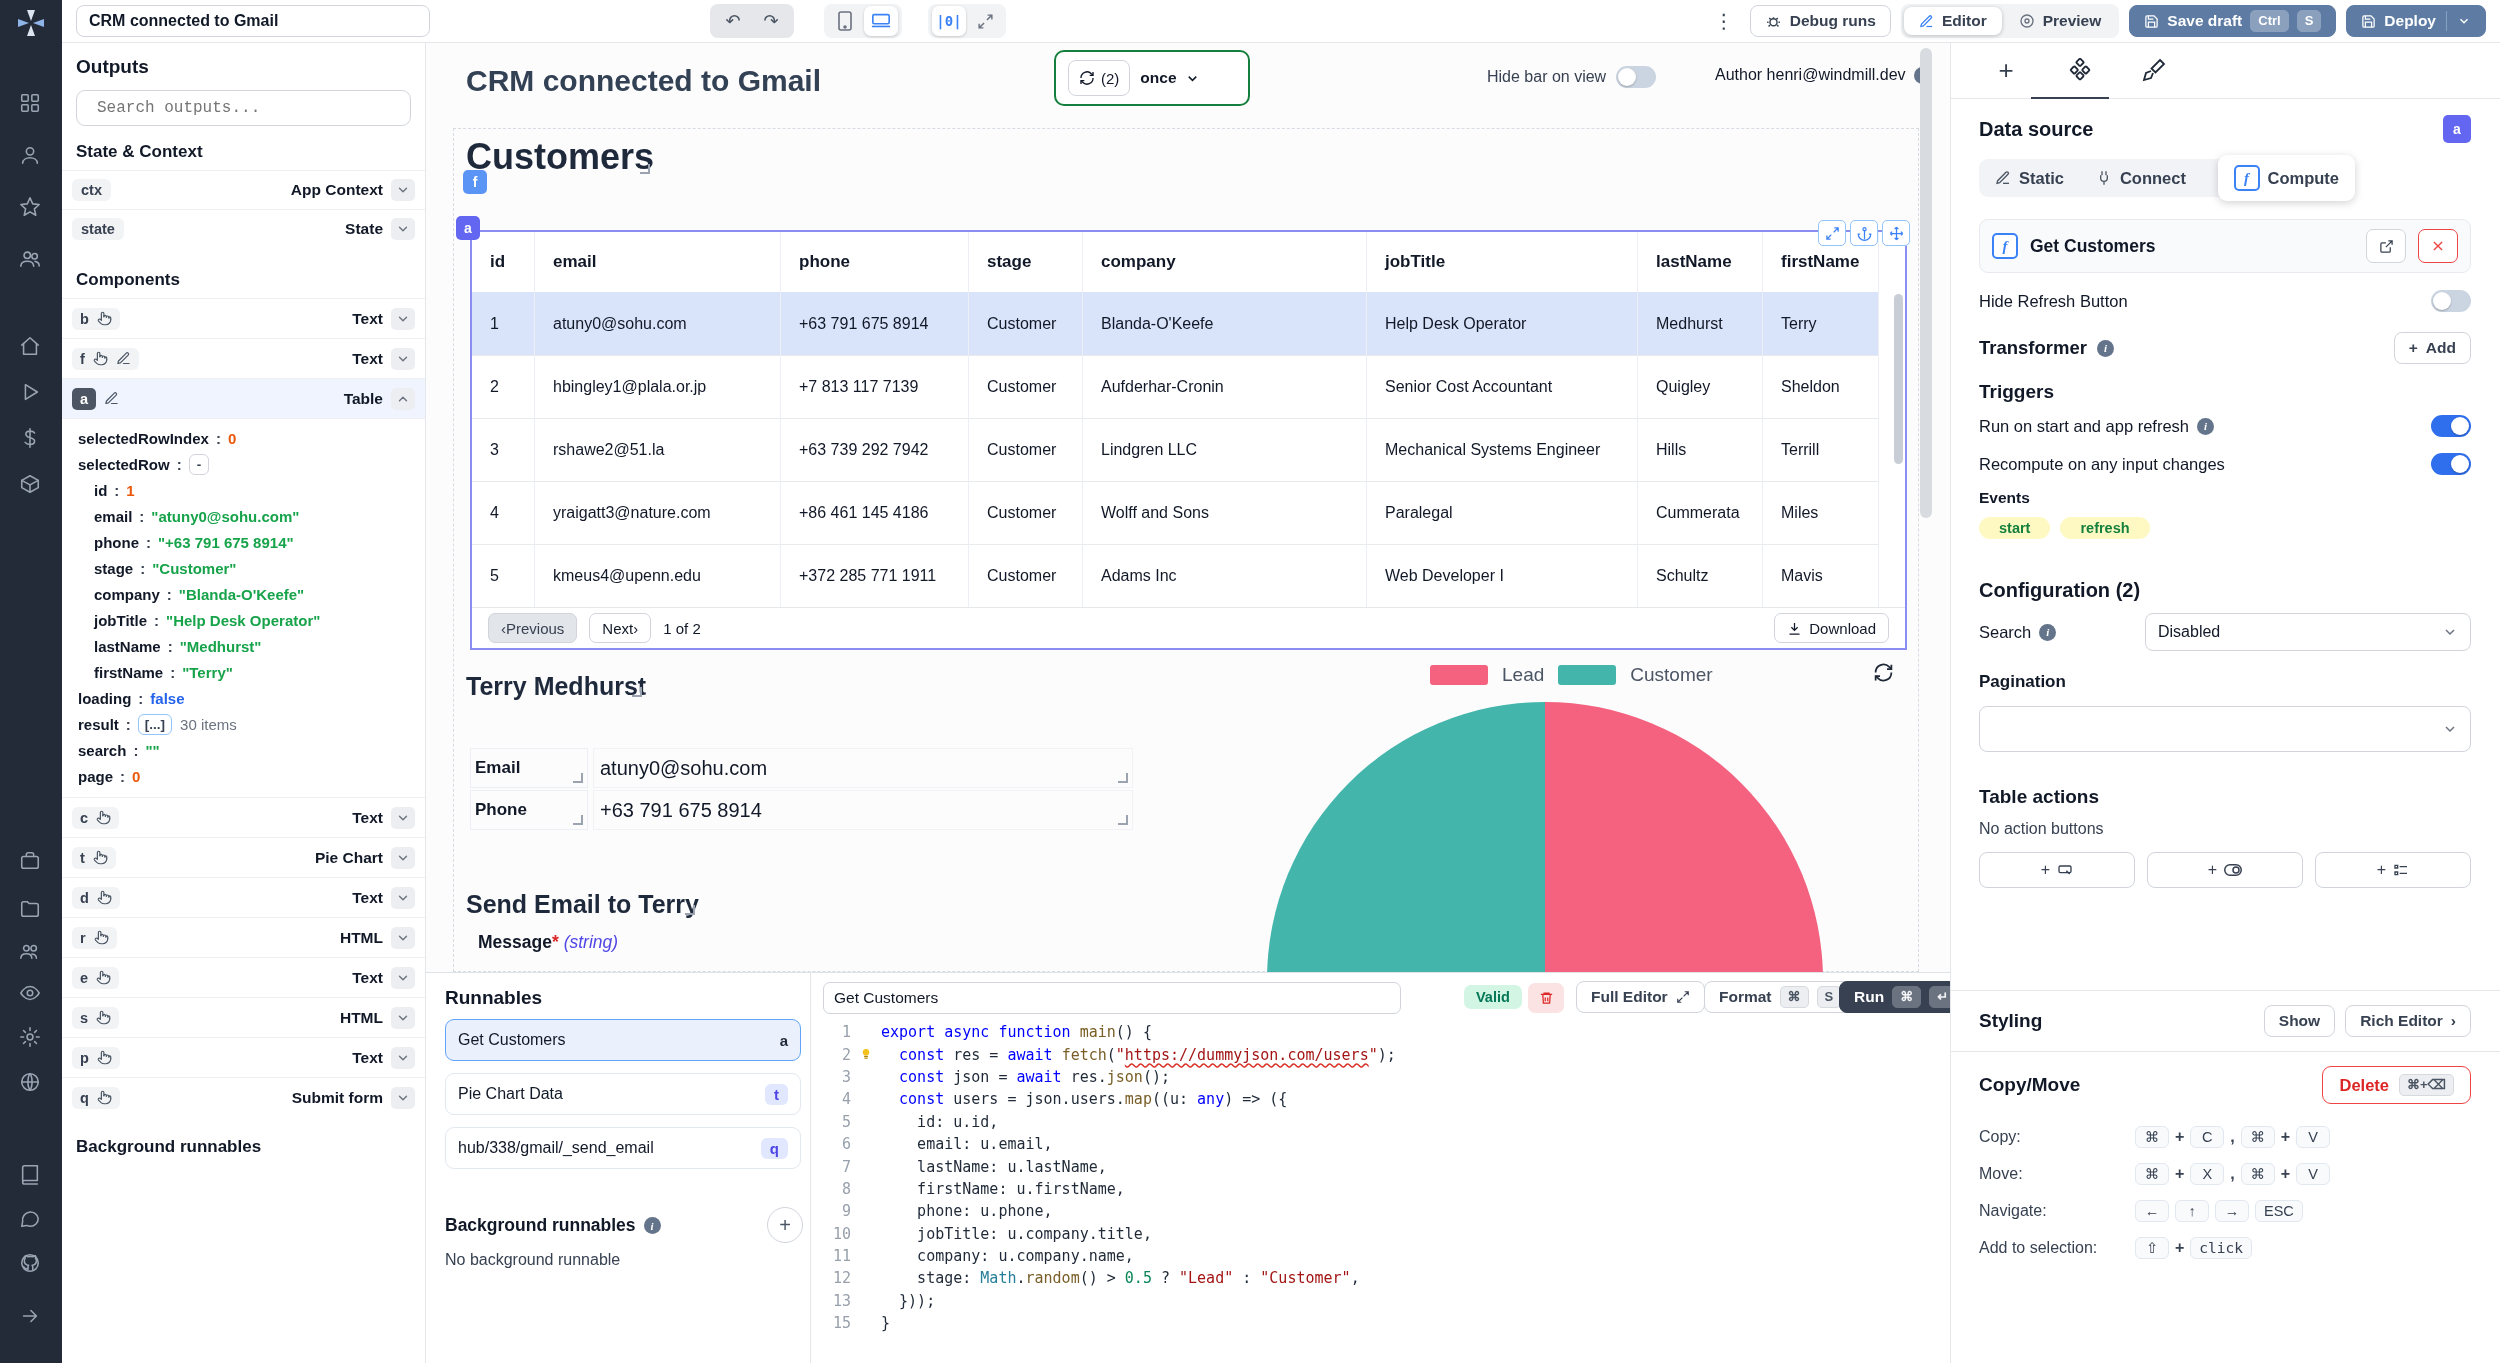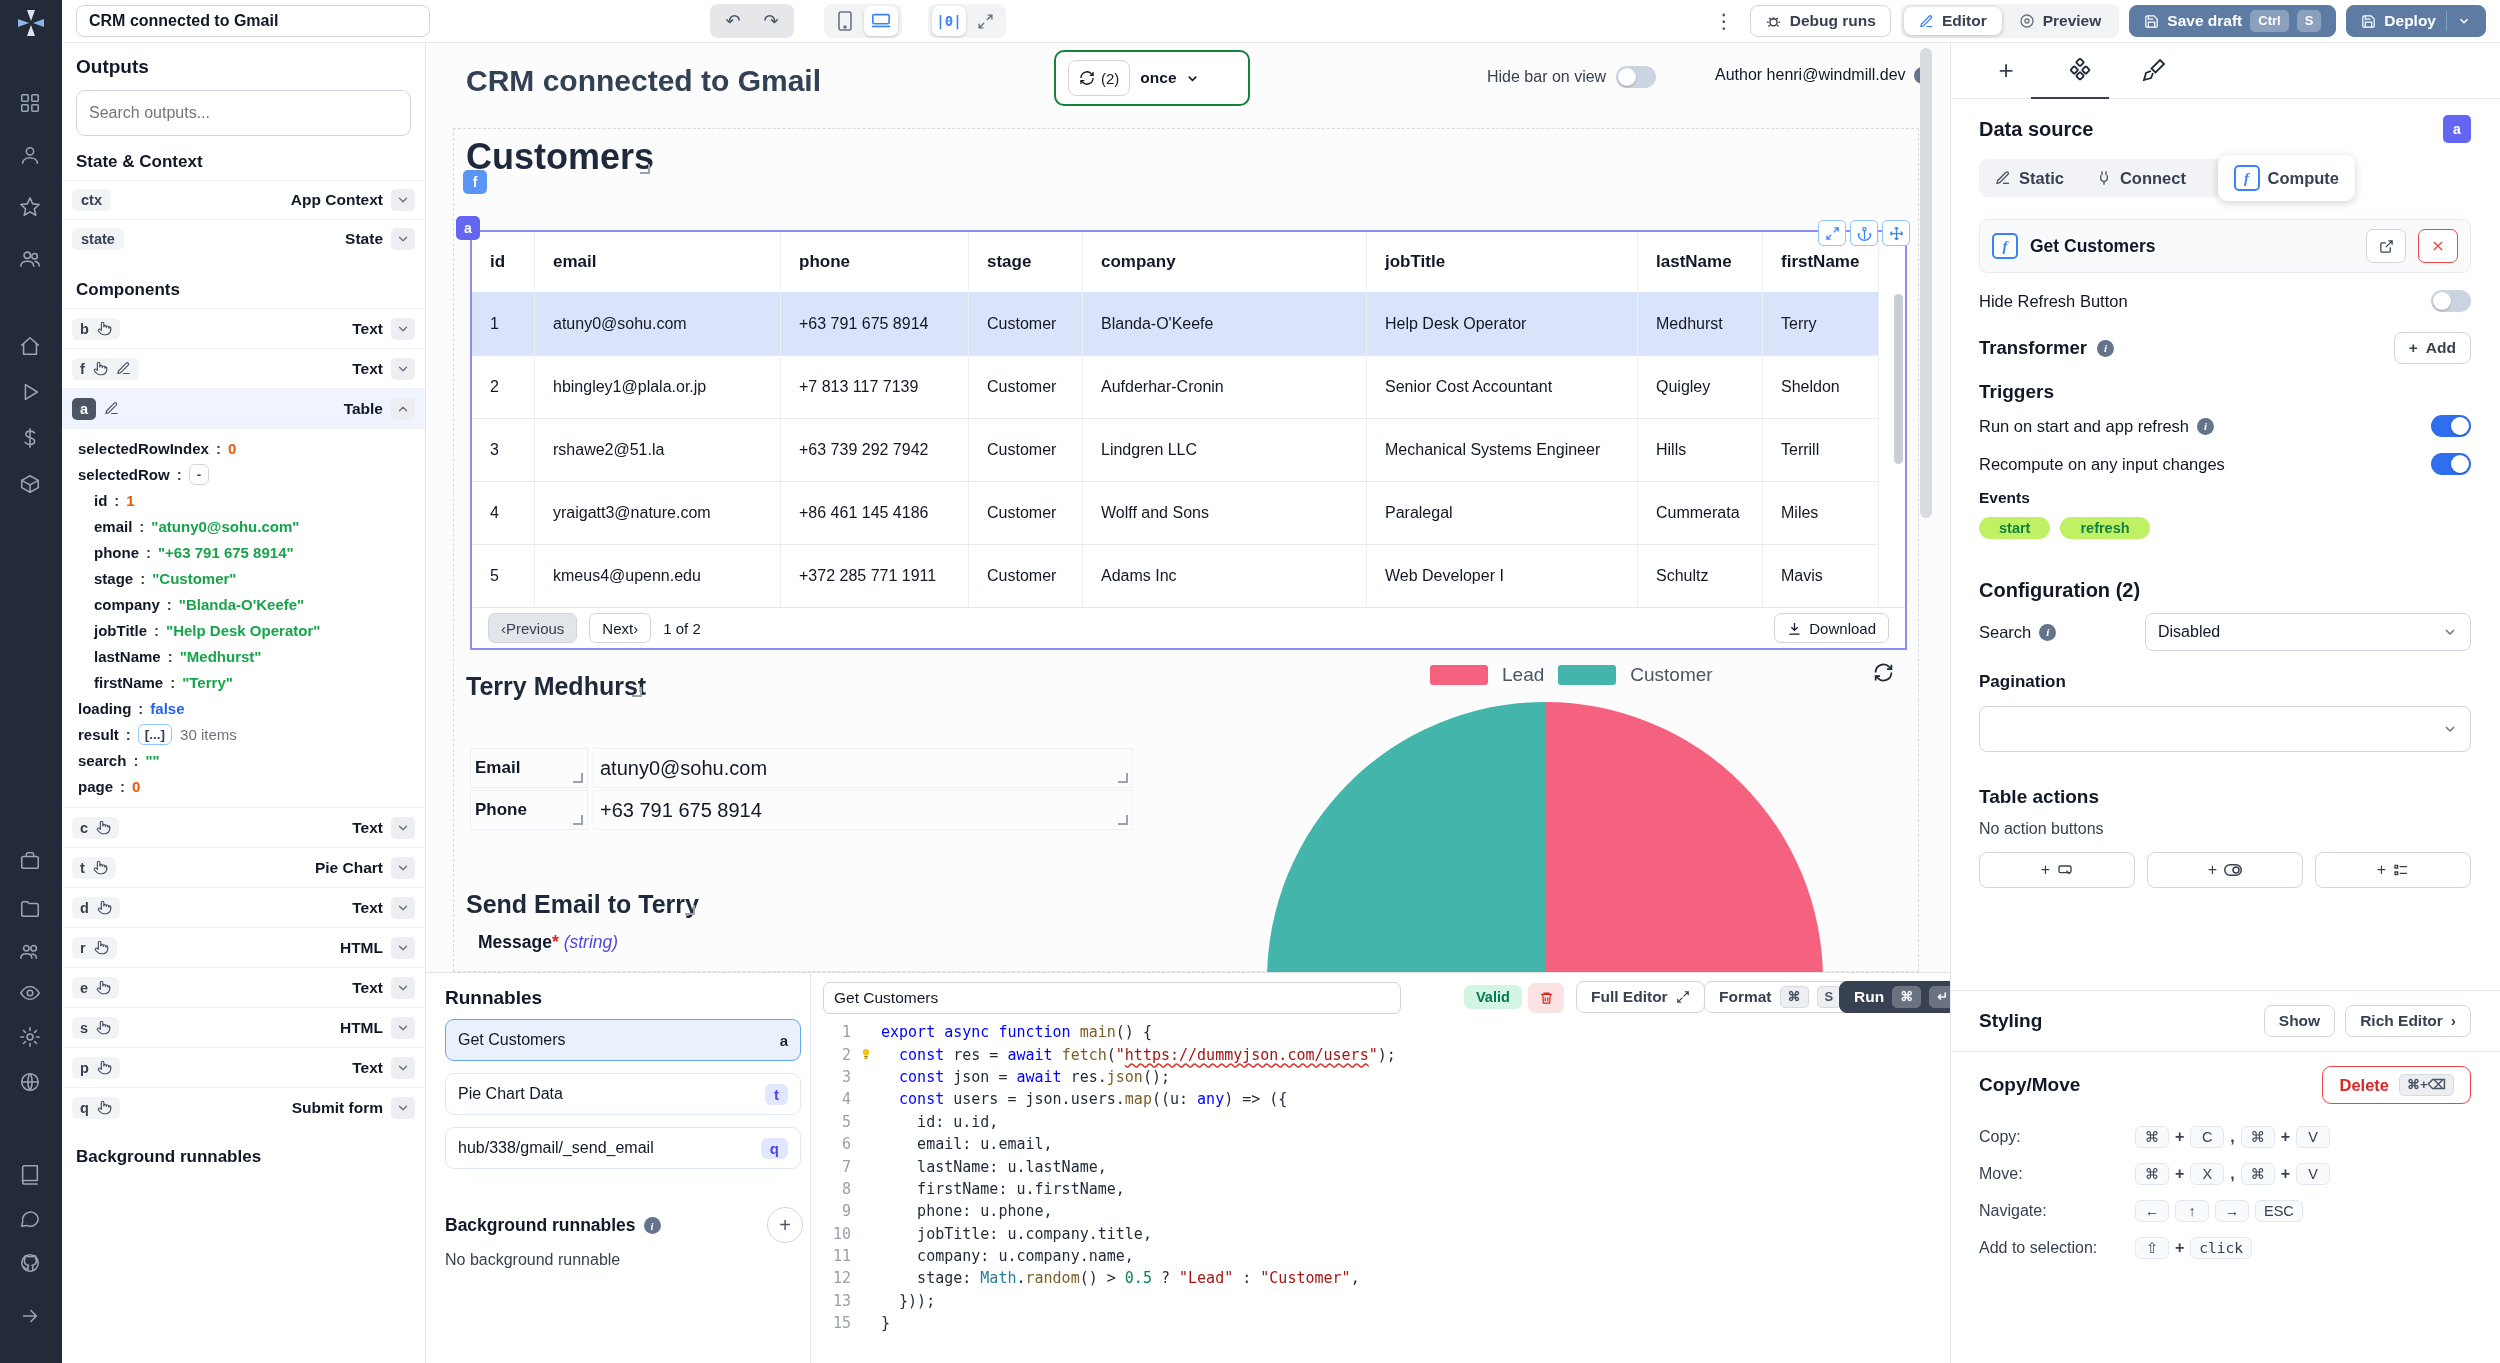--- a/index.html
+++ b/index.html
@@ -25,22 +25,22 @@
   .btn.flat{border-color:transparent;background:transparent}
   .btn.active{background:#fff;box-shadow:0 1px 4px rgba(0,0,0,.22);border-color:transparent}
   .btn.blue{background:#5e7ca3;border-color:#5e7ca3;color:#fff}
   .kbd{background:#eceef1;border:1px solid #d6dade;border-radius:5px;padding:1px 7px;font-size:13px;color:#4b5563;font-weight:700;line-height:18px}
   .btn.blue .kbd{background:#8aa0bd;border-color:#8aa0bd;color:#fff}
   .kebab{font-size:20px;color:#374151;margin-right:6px;cursor:pointer}
   
   .sidebar{position:absolute;left:62px;top:42px;width:363px;bottom:0;background:#fff;border-right:1px solid #e5e7eb;overflow:hidden;z-index:20}
   .sb-pad{padding:14px 14px 0 14px}
   .sb-title{font-size:19px;font-weight:800;color:#111827}
-  .search-input{margin-top:12px;width:100%;box-sizing:border-box;height:46px;border:1px solid #d1d5db;border-radius:9px;
-      padding:0 12px;font-size:16px;color:#374151;font-family:Liberation Sans, sans-serif}
+  .search-input{margin-top:12px;width:100%;box-sizing:border-box;height:36px;border:1px solid #d1d5db;border-radius:9px;
+      padding:0 20px;font-size:16px;color:#374151;font-family:Liberation Mono, monospace}
   .sb-sec{font-size:17px;font-weight:800;color:#111827;margin-top:16px;padding:0 14px 8px 14px}
   .ctx-row{display:flex;align-items:center;height:38px;border-top:1px solid #eef0f3;padding:0 10px;cursor:pointer}
   .ctx-key{background:#f1f3f5;border-radius:6px;padding:3px 9px;font-size:14.5px;font-weight:700;color:#374151}
   .ctx-type{margin-left:auto;font-size:15.5px;font-weight:800;color:#111827}
   .chev-btn{width:24px;height:22px;background:#eceef1;border-radius:5px;display:flex;align-items:center;justify-content:center;margin-left:8px;cursor:pointer}
   .comp-row{display:flex;align-items:center;height:39px;border-top:1px solid #eef0f3;padding:0 10px;cursor:pointer}
   .comp-row.sel{background:#eff4ff}
   .comp-chip{display:inline-flex;align-items:center;gap:8px;background:#f1f3f5;border-radius:6px;padding:3px 8px}
   .comp-row.sel .comp-chip{background:transparent;padding-left:0}
   .comp-letter{font-size:14.5px;font-weight:700;color:#374151}
@@ -143,21 +143,21 @@
   .seg-opt{display:flex;align-items:center;gap:8px;font-size:16.5px;font-weight:700;color:#374151;padding:0 16px;cursor:pointer}
   .seg-opt.active{background:#fff;border-radius:9px;height:46px;box-shadow:0 2px 8px rgba(0,0,0,.18);position:absolute;right:-52px}
   .fx{width:22px;height:22px;border:2px solid #3b82f6;border-radius:5px;color:#3b82f6;display:inline-flex;align-items:center;justify-content:center;
       font-family:"Liberation Serif",serif;font-style:italic;font-weight:700;font-size:15px;background:#fff}
   .runnable-box{margin-top:22px;background:#f8fafc;border:1px solid #e7ebf0;border-radius:9px;height:52px;display:flex;align-items:center;padding:0 12px;gap:12px}
   .rb-name{font-size:17.5px;font-weight:800;color:#111827}
   .sqbtn{width:38px;height:32px;border:1px solid #d1d5db;border-radius:7px;background:#fff;display:flex;align-items:center;justify-content:center;cursor:pointer}
   .sqbtn.red{border:1.5px solid #ef4444;color:#ef4444}
   .insp-row{display:flex;align-items:center;height:44px;font-size:16.5px;color:#111827}
   .hr{border-top:1px solid #e5e7eb;margin:14px -30px 14px -28px}
-  .badge-green{background:#bef264;color:#15803d;border-radius:11px;padding:3px 20px;font-size:14.5px;font-weight:600}
+  .badge-green{background:#fef9c3;color:#15803d;border-radius:11px;padding:3px 20px;font-size:14.5px;font-weight:600}
   .selectbox{border:1px solid #d1d5db;border-radius:8px;height:36px;display:flex;align-items:center;padding:0 12px;font-size:16px;color:#111827;background:#fff;cursor:pointer}
   .actbtn{flex:1;height:34px;border:1px solid #d1d5db;border-radius:8px;background:#fff;display:flex;align-items:center;justify-content:center;gap:7px;color:#374151;cursor:pointer}
   .del-btn{margin-left:auto;border:1.5px solid #ef4444;border-radius:9px;height:36px;display:inline-flex;align-items:center;gap:10px;padding:0 16px;background:#fff;cursor:pointer}
   .del-label{color:#dc2626;font-weight:800;font-size:16.5px}
   .sc-row{display:flex;align-items:center;height:37px;font-size:16px;color:#374151;gap:6px}
   .sc-label{width:150px;flex:0 0 150px}
   .sc-kbd{background:#f8fafc;border:1px solid #e2e8f0;border-radius:6px;min-width:16px;text-align:center;padding:2px 8px;font-size:14.5px;color:#374151}
   .mono{font-family:"DejaVu Sans Mono",monospace}
   .canvas-scroll{position:absolute;left:1920px;top:48px;width:12px;height:470px;background:#d8dbe0;border-radius:6px;z-index:12}
 </style>

